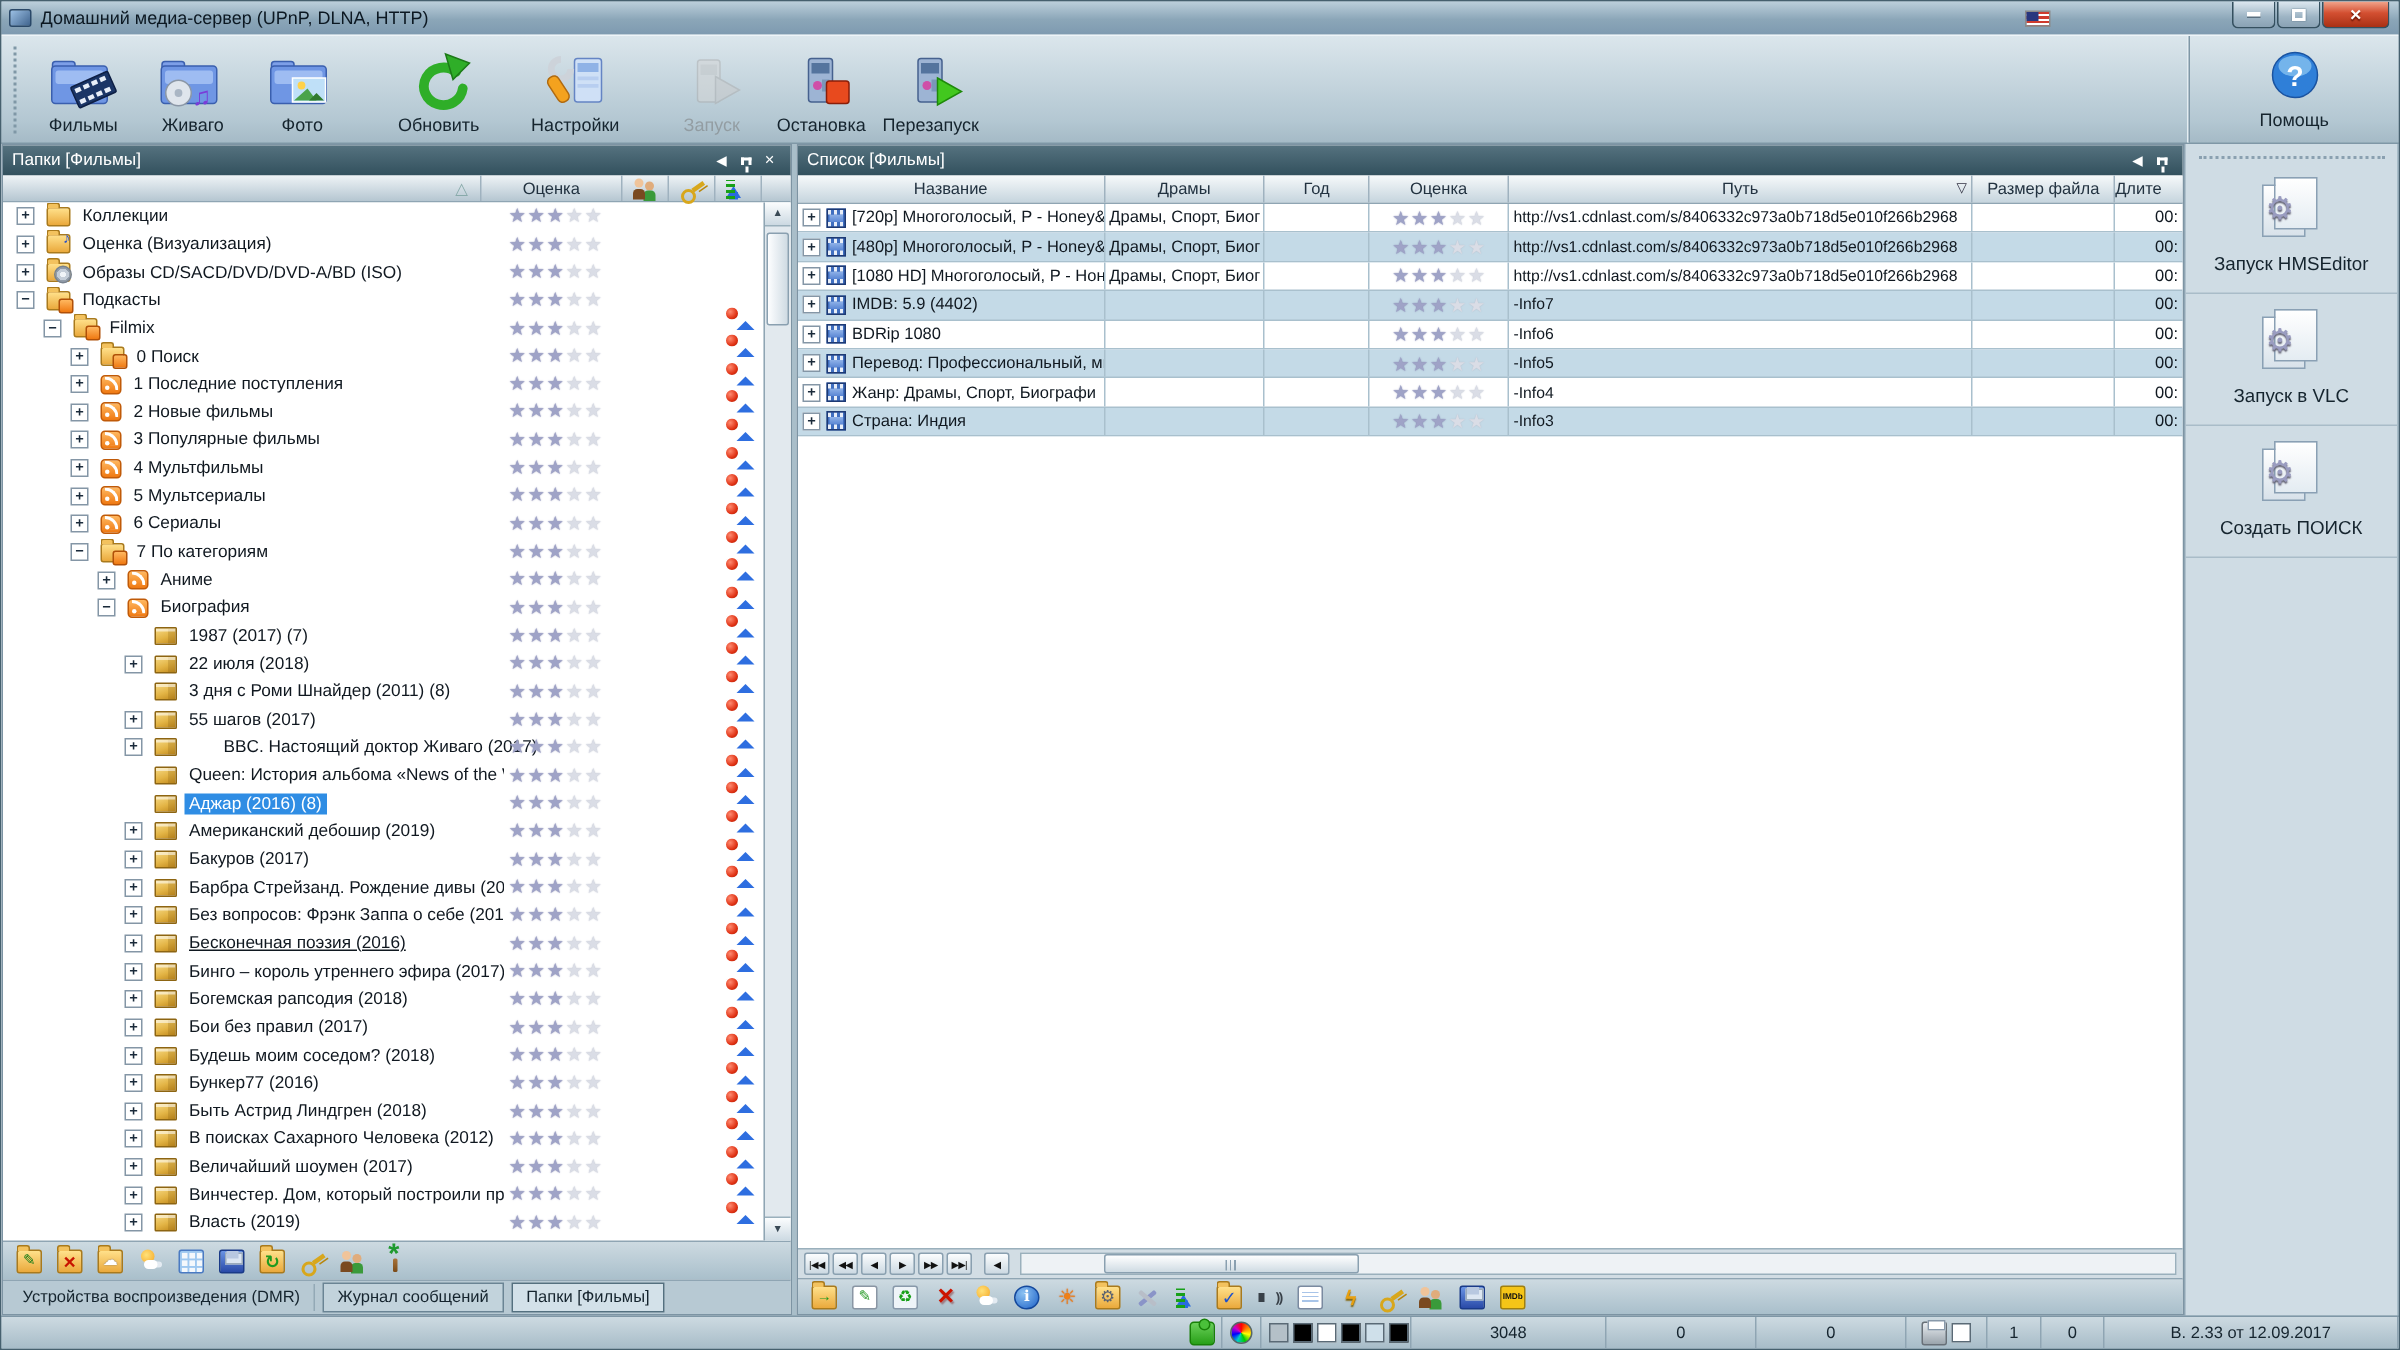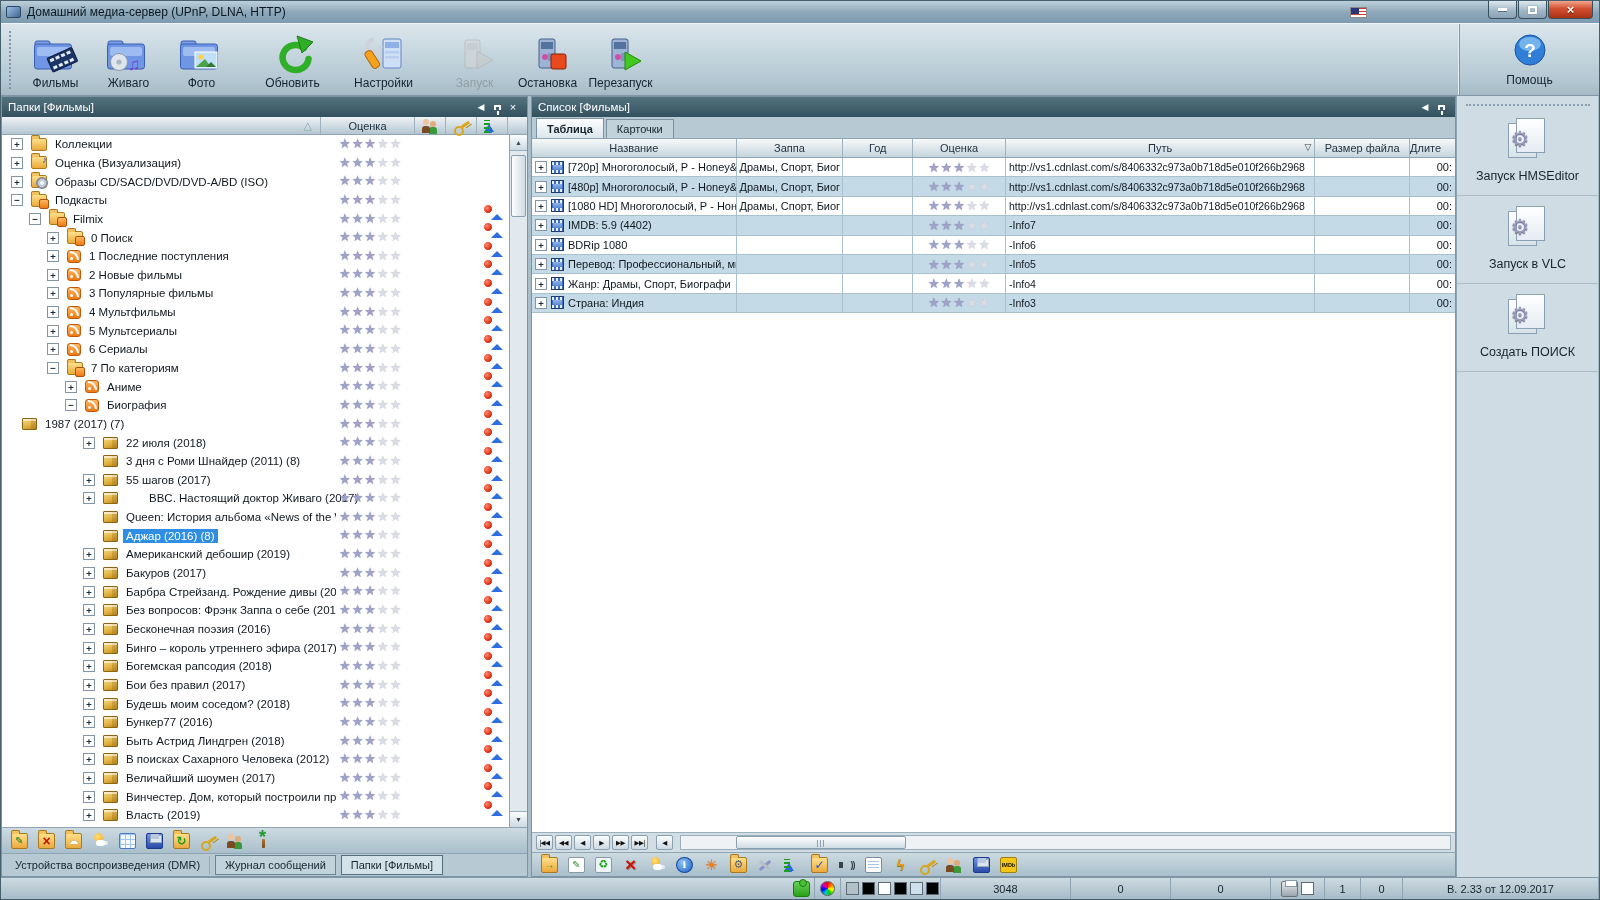--- a/index.html
+++ b/index.html
@@ -546,21 +546,21 @@
               <span class="tlabel" style="max-width: 231px;">Биография</span>
               <span class="row-stars"><span class="stars">
                   <span class="st-f">★</span>
                   <span class="st-f">★</span>
                   <span class="st-f">★</span>
                   <span class="st-e">★</span>
                   <span class="st-e">★</span>
                 </span></span>
               <span class="row-up"><span class="up-ico"></span></span>
             </div>
-            <div class="trow" style="">
+            <div class="trow" style="padding-left: 81px;">
               <span class="exp hide">+</span>
               <span class="ti ti-box"></span>
               <span class="tlabel" style="max-width: 213px;">1987 (2017) (7)</span>
               <span class="row-stars"><span class="stars">
                   <span class="st-f">★</span>
                   <span class="st-f">★</span>
                   <span class="st-f">★</span>
                   <span class="st-e">★</span>
                   <span class="st-e">★</span>
                 </span></span>
@@ -692,21 +692,21 @@
                   <span class="st-f">★</span>
                   <span class="st-f">★</span>
                   <span class="st-e">★</span>
                   <span class="st-e">★</span>
                 </span></span>
               <span class="row-up"><span class="up-ico"></span></span>
             </div>
             <div class="trow" style="padding-left: 81px;">
               <span class="exp">+</span>
               <span class="ti ti-box"></span>
-              <span class="tlabel" style="max-width: 213px;">Бесконечная поэзия (2016)</span>
+              <span class="tlabel" style="max-width: 213px; text-decoration: underline;">Бесконечная поэзия (2016)</span>
               <span class="row-stars"><span class="stars">
                   <span class="st-f">★</span>
                   <span class="st-f">★</span>
                   <span class="st-f">★</span>
                   <span class="st-e">★</span>
                   <span class="st-e">★</span>
                 </span></span>
               <span class="row-up"><span class="up-ico"></span></span>
             </div>
             <div class="trow" style="padding-left: 81px;">
@@ -868,27 +868,23 @@
     <div class="splitter"></div>
 
     <div class="rpanel">
       <div class="phead">
         <span class="lbl">Список [Фильмы]</span>
         <span class="ph-btn">◀</span>
         <span class="ph-btn">
             <span class="pin"></span>
           </span>
       </div>
-      <div class="rtabs" id="r-tabs">
-          <div class="rtab active">Таблица</div>
-          <div class="rtab">Карточки</div>
-        </div>
       <div class="thead" id="thead">
           <div class="th" style="width: 205px;">Название</div>
-          <div class="th" style="width: 107px;">Заппа</div>
+          <div class="th" style="width: 107px;">Драмы</div>
           <div class="th" style="width: 70px;">Год</div>
           <div class="th" style="width: 93px;">Оценка</div>
           <div class="th" style="width: 310px;">Путь<span class="filter">▽</span></div>
           <div class="th" style="width: 95px;">Размер файла</div>
           <div class="th" style="width: 45px; justify-content: flex-start; border-right: none;">Длите</div>
         </div>
       <div class="tbody" id="tbody">
           <div class="tr">
             <div class="td" style="width: 205px;">
               <span class="exp" style="margin-right: 2px;">+</span>

